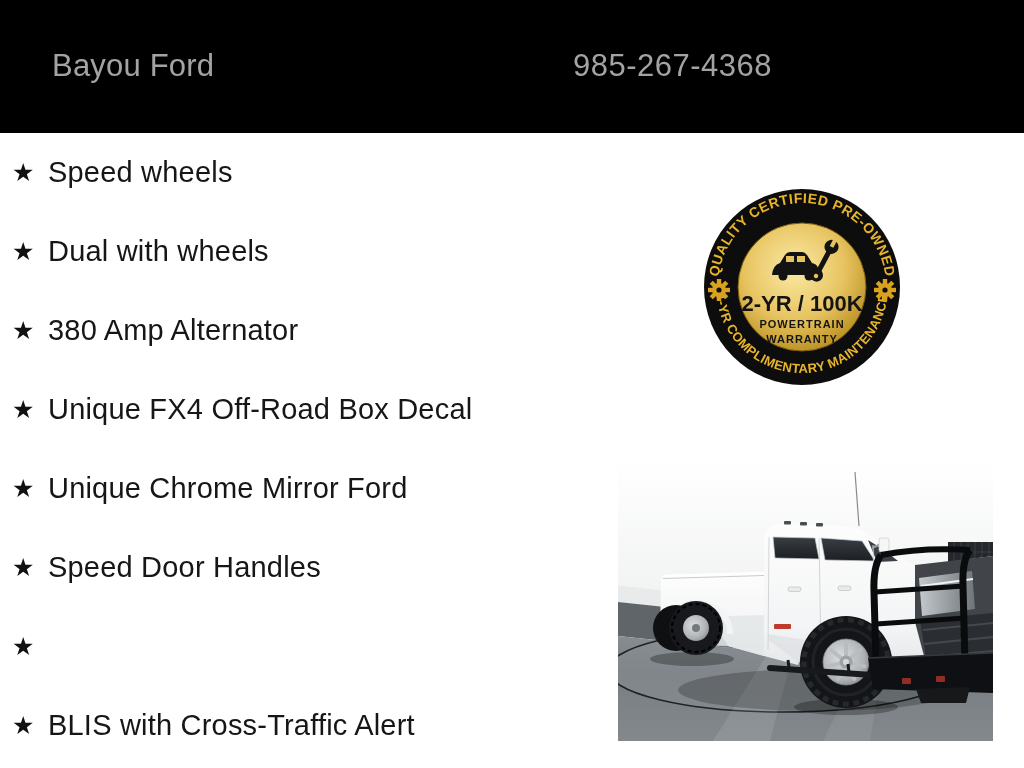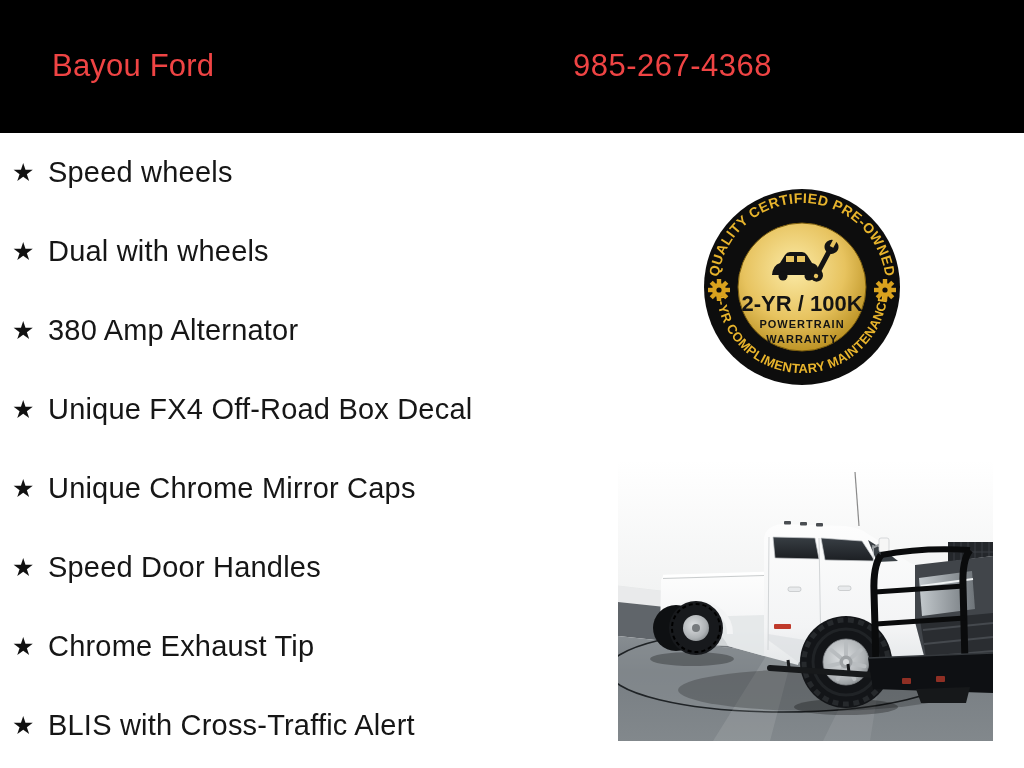--- a/index.html
+++ b/index.html
@@ -2,21 +2,21 @@
 <html><head>
 <meta charset="utf-8">
 <style>
   html,body{margin:0;padding:0;}
   body{
     width:1024px;height:768px;position:relative;overflow:hidden;
     background:#ffffff;font-family:"Liberation Sans",sans-serif;
   }
   .header{
     position:absolute;left:0;top:0;width:1024px;height:133px;
-    background:#000000;color:#ef4444;
+    background:#000000;color:#a3a3a3;
   }
   .dealer-name{position:absolute;left:52px;top:48px;font-size:31px;letter-spacing:0.2px;}
   .dealer-phone{position:absolute;left:573px;top:48px;font-size:31px;letter-spacing:0.5px;}
   .features{position:absolute;left:10px;top:133px;width:600px;}
   .feature{display:flex;align-items:center;height:79px;}
   .feature .star{flex:none;width:36px;padding-left:2px;font-size:25px;color:#111;line-height:1;}
   .feature .label{font-size:29px;color:#161616;letter-spacing:0.2px;white-space:nowrap;}
   .badge-wrap{position:absolute;left:702px;top:187px;width:200px;height:200px;}
   .photo-wrap{position:absolute;left:618px;top:460px;width:375px;height:281px;}
   svg{display:block;}
@@ -41,29 +41,28 @@
   <div class="feature">
     <span class="star">★</span>
     <span class="label">380 Amp Alternator</span>
   </div>
   <div class="feature">
     <span class="star">★</span>
     <span class="label">Unique FX4 Off-Road Box Decal</span>
   </div>
   <div class="feature">
     <span class="star">★</span>
-    <span class="label">Unique Chrome Mirror Caps</span>
+    <span class="label">Unique Chrome Mirror Ford</span>
   </div>
   <div class="feature">
     <span class="star">★</span>
     <span class="label">Speed Door Handles</span>
   </div>
   <div class="feature">
     <span class="star">★</span>
-    <span class="label">Chrome Exhaust Tip</span>
   </div>
   <div class="feature">
     <span class="star">★</span>
     <span class="label">BLIS with Cross-Traffic Alert</span>
   </div>
 </div>
 
 <div class="badge-wrap">
   <svg viewBox="0 0 200 200" width="200" height="200" xmlns="http://www.w3.org/2000/svg" xmlns:xlink="http://www.w3.org/1999/xlink">
     <defs>

